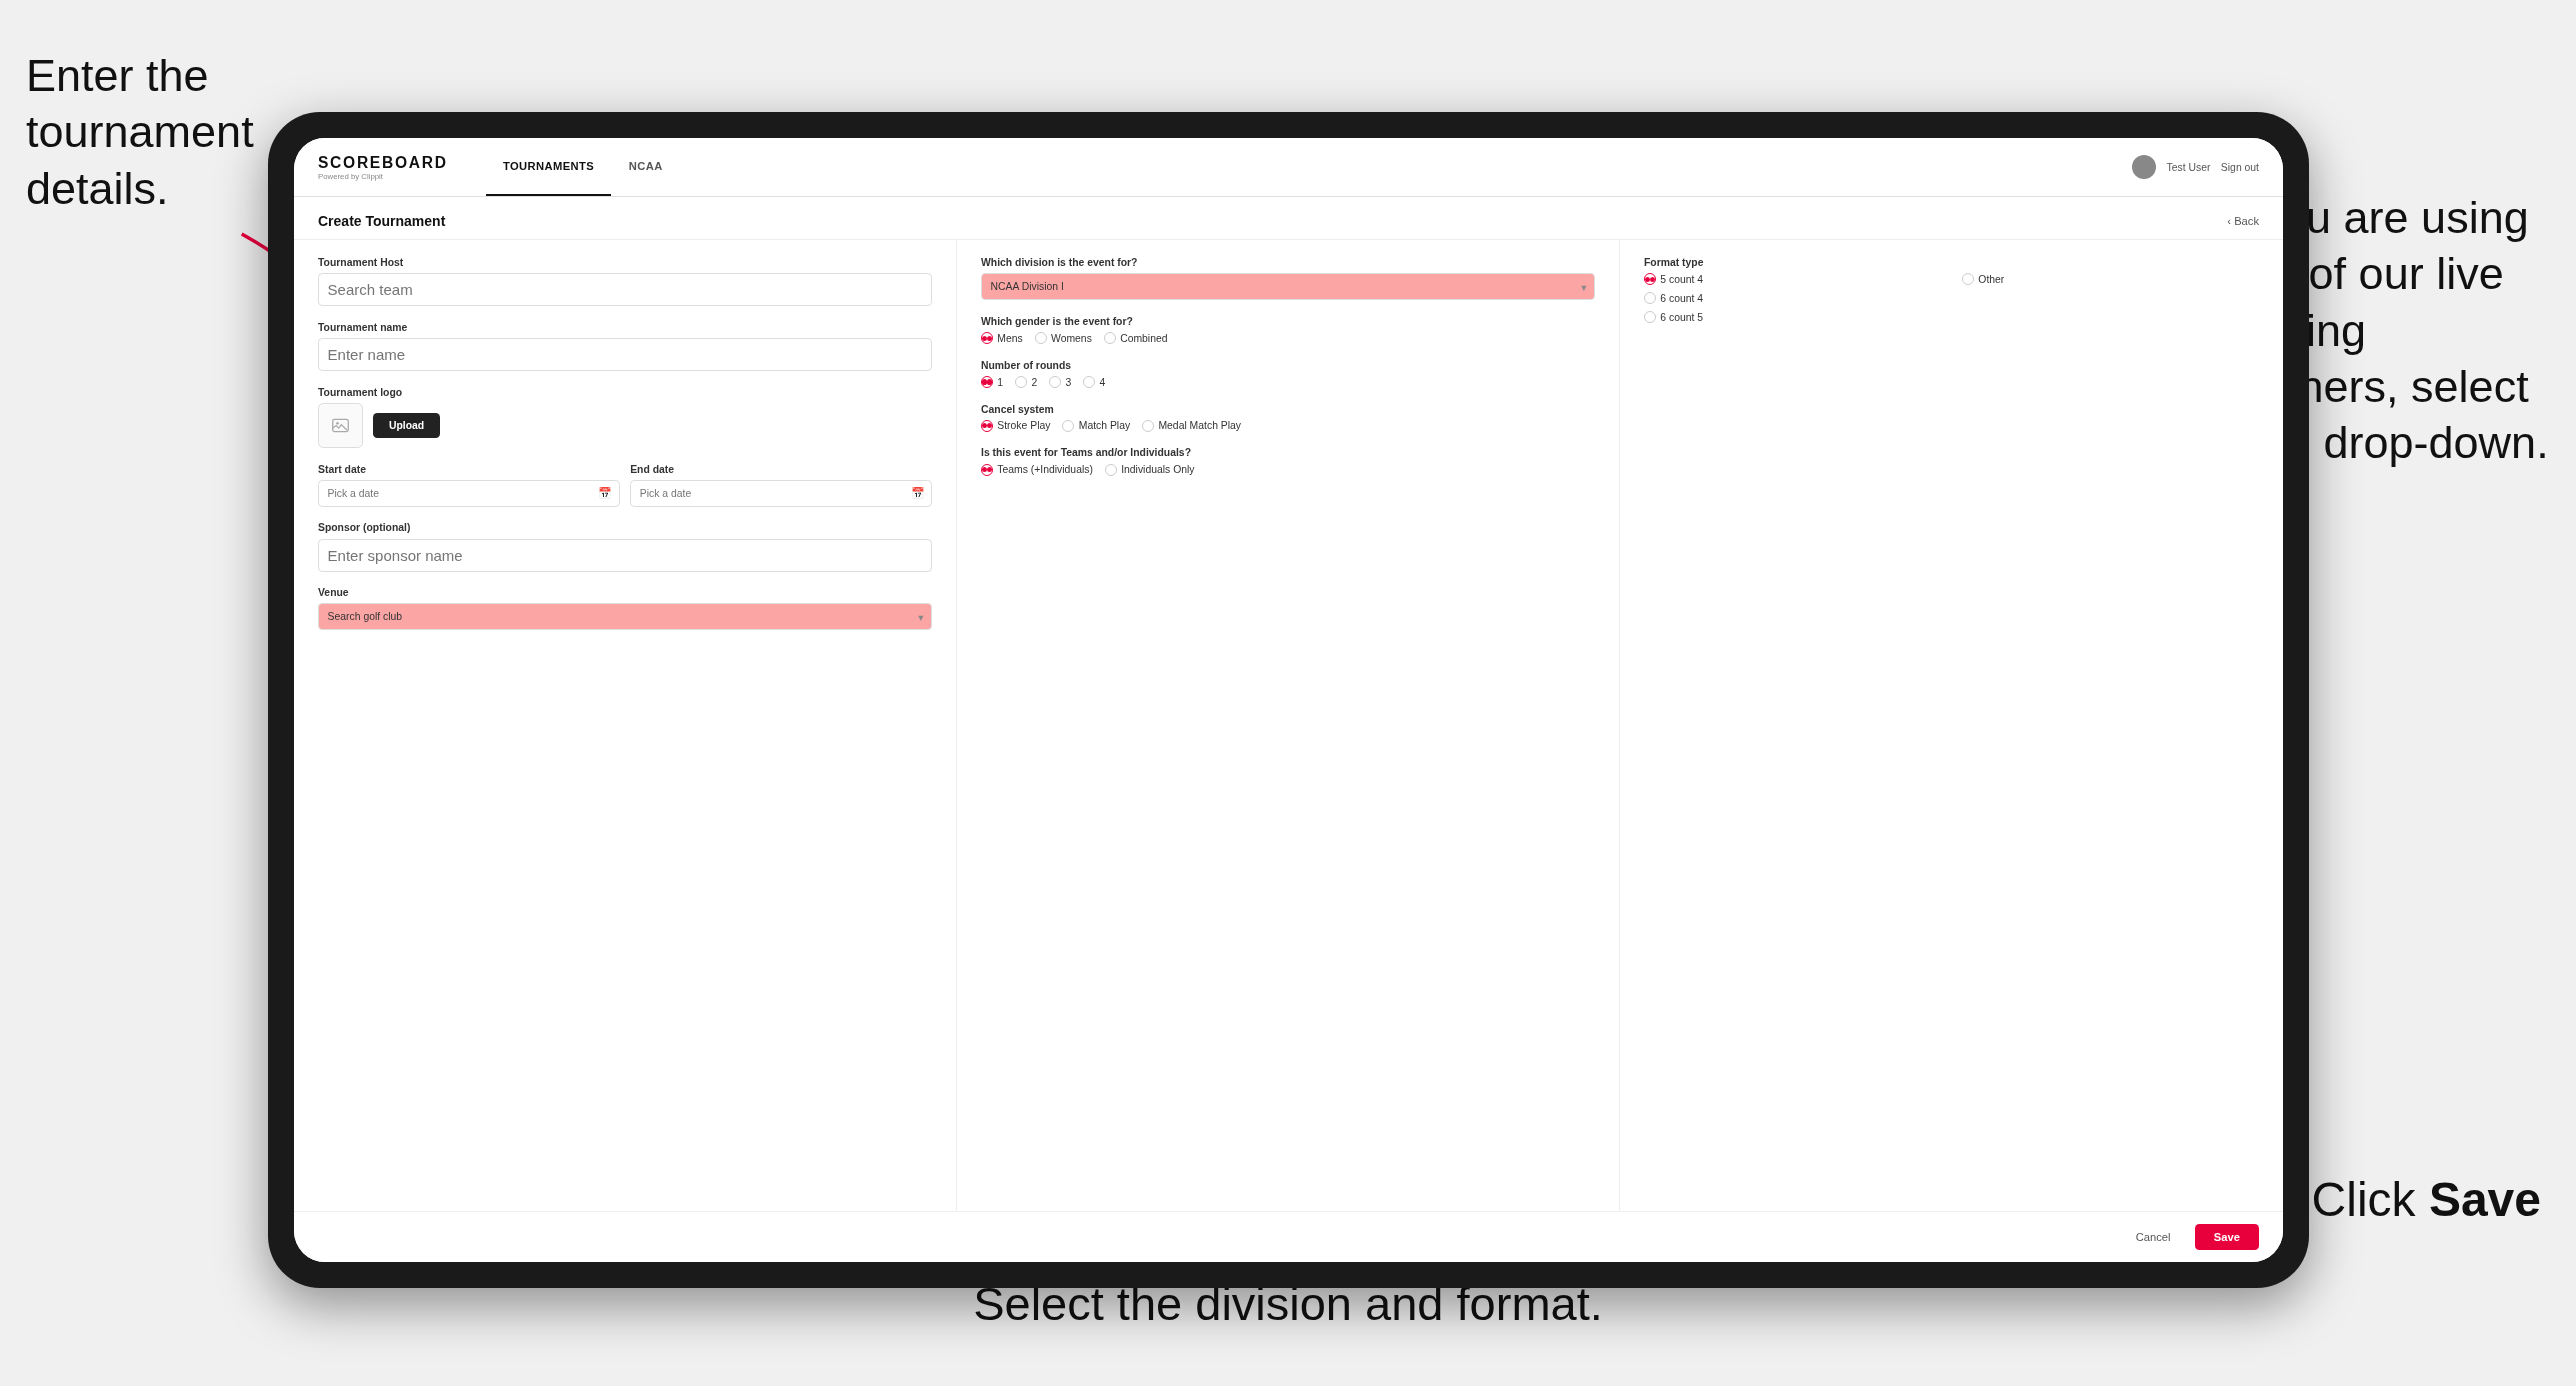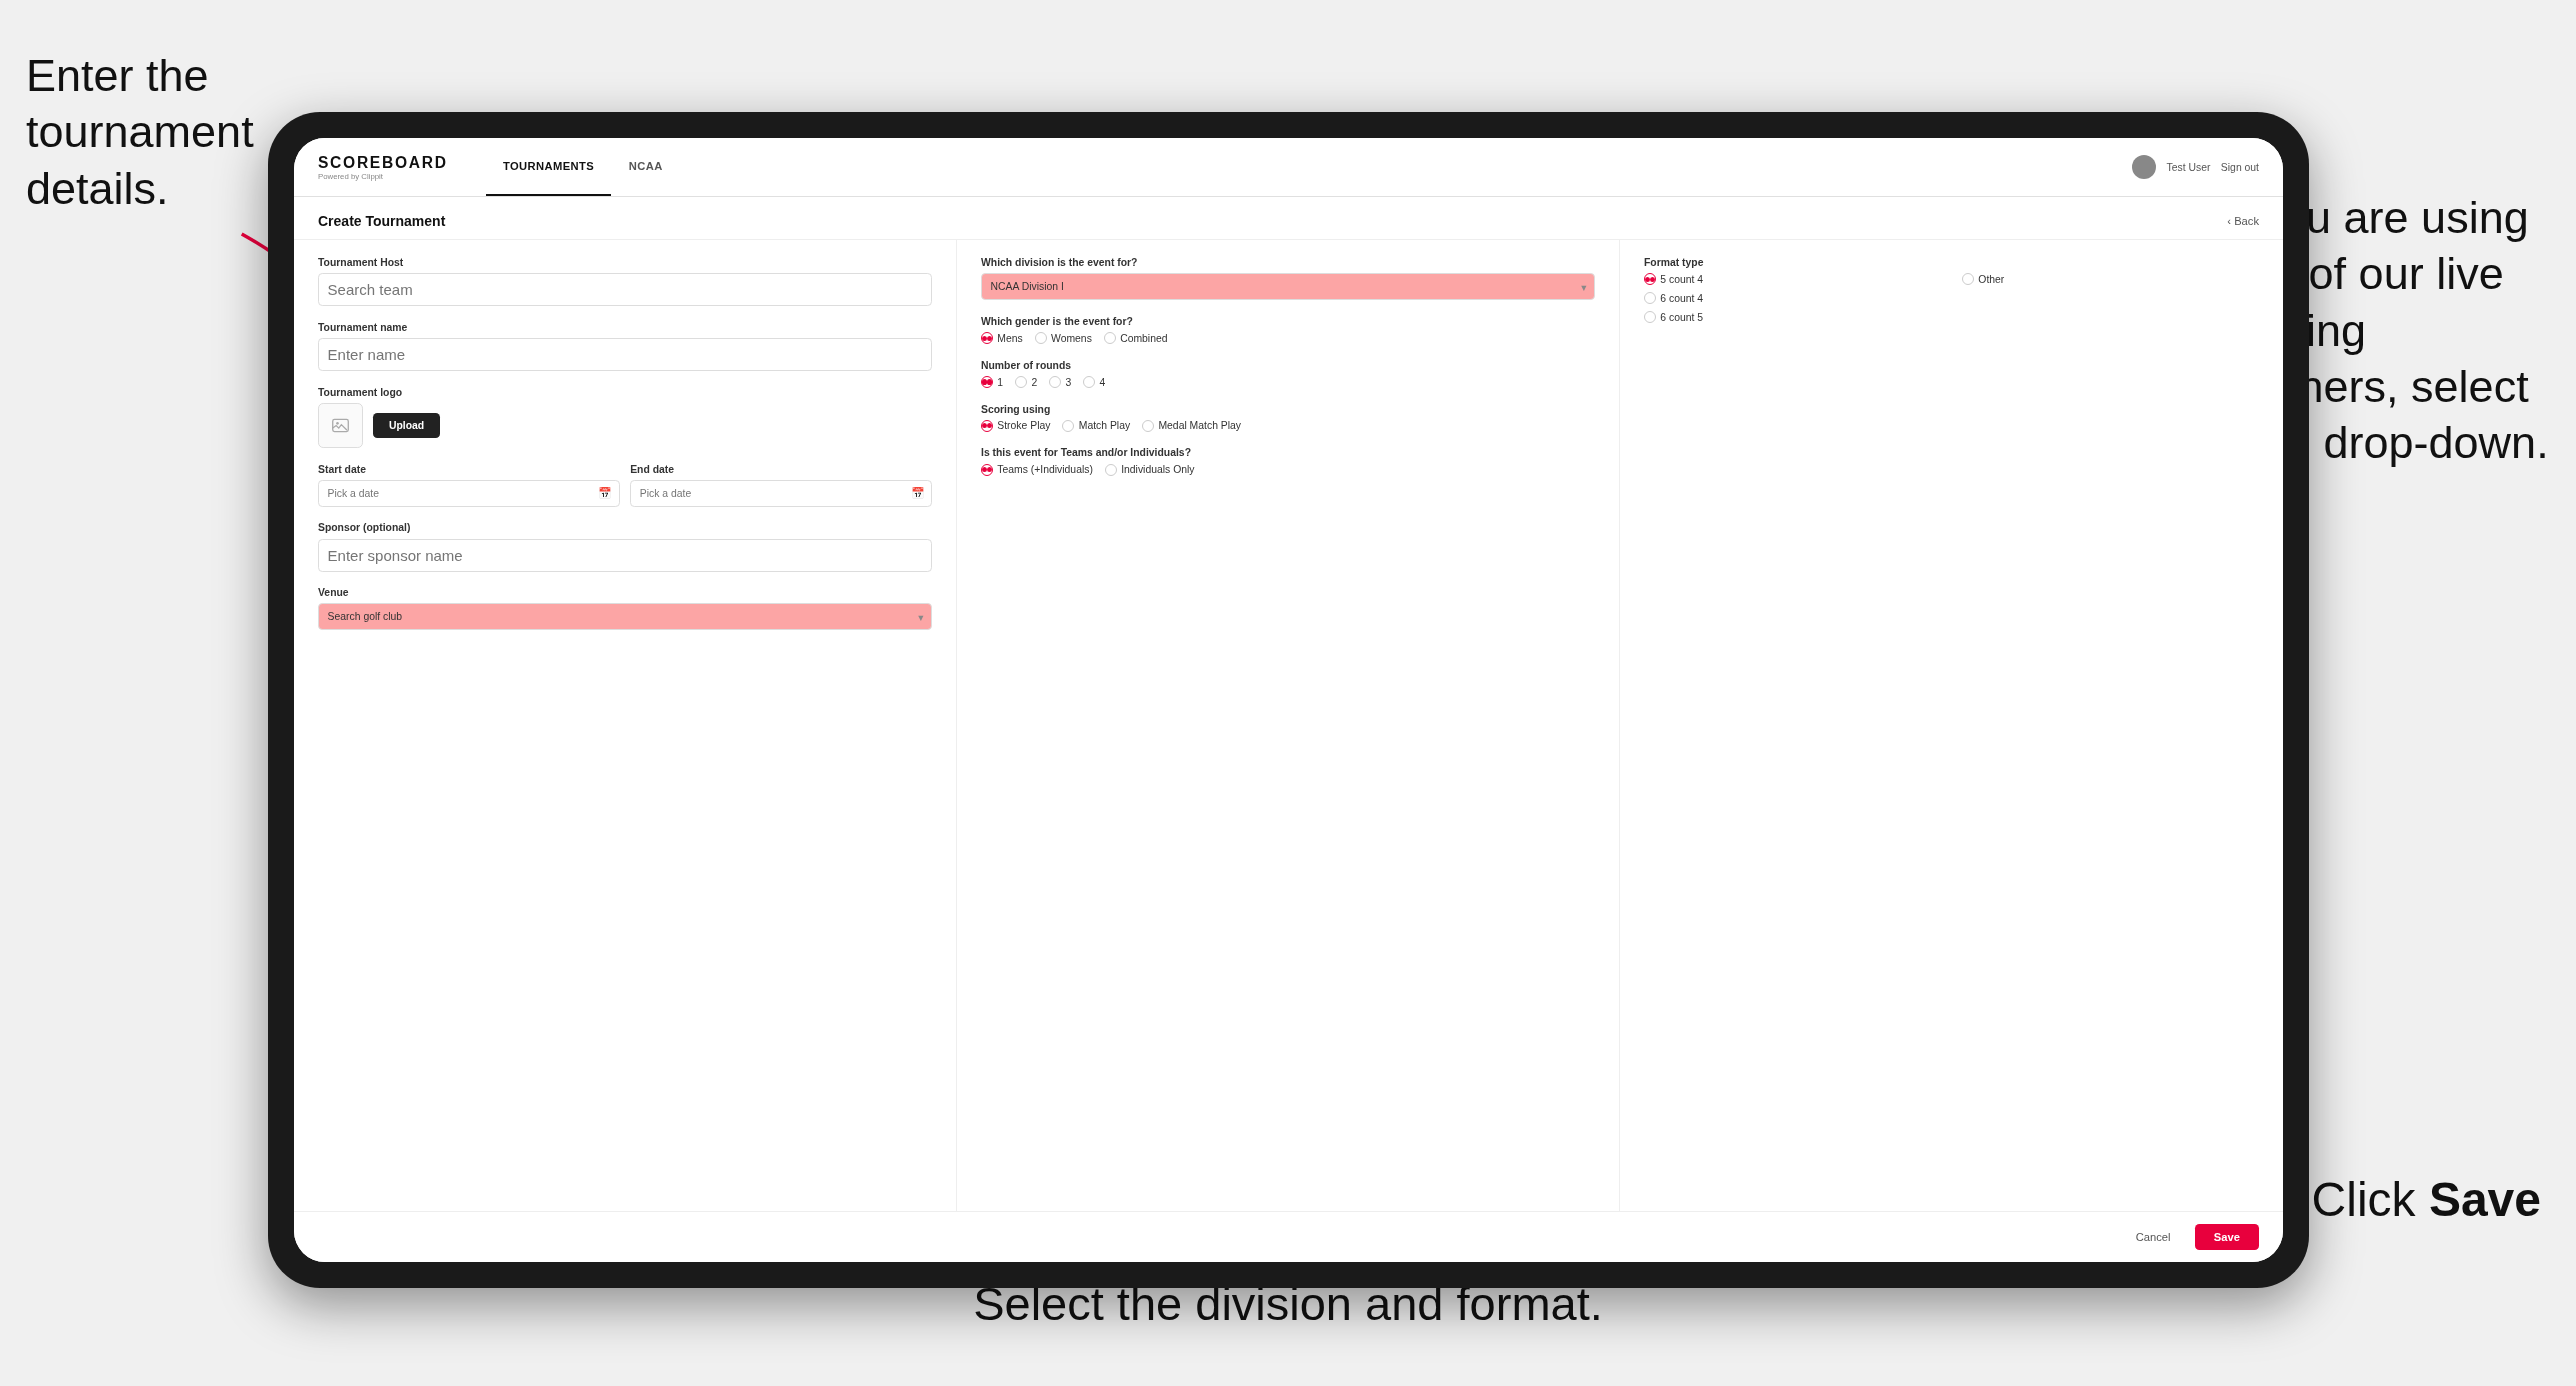--- a/index.html
+++ b/index.html
@@ -602,21 +602,21 @@
                 <span>3</span>
               </label>
               <label class="radio-item">
                 <div class="radio-dot"></div>
                 <span>4</span>
               </label>
             </div>
           </div>
 
           <div class="form-group">
-            <label class="form-label">Scoring using</label>
+            <label class="form-label">Cancel system</label>
             <div class="radio-group">
               <label class="radio-item">
                 <div class="radio-dot checked">
                     <div style="width:5.2px;height:5.2px;background:#e8003d;border-radius:50%;"></div>
                   </div>
                 <span>Stroke Play</span>
               </label>
               <label class="radio-item">
                 <div class="radio-dot"></div>
                 <span>Match Play</span>

